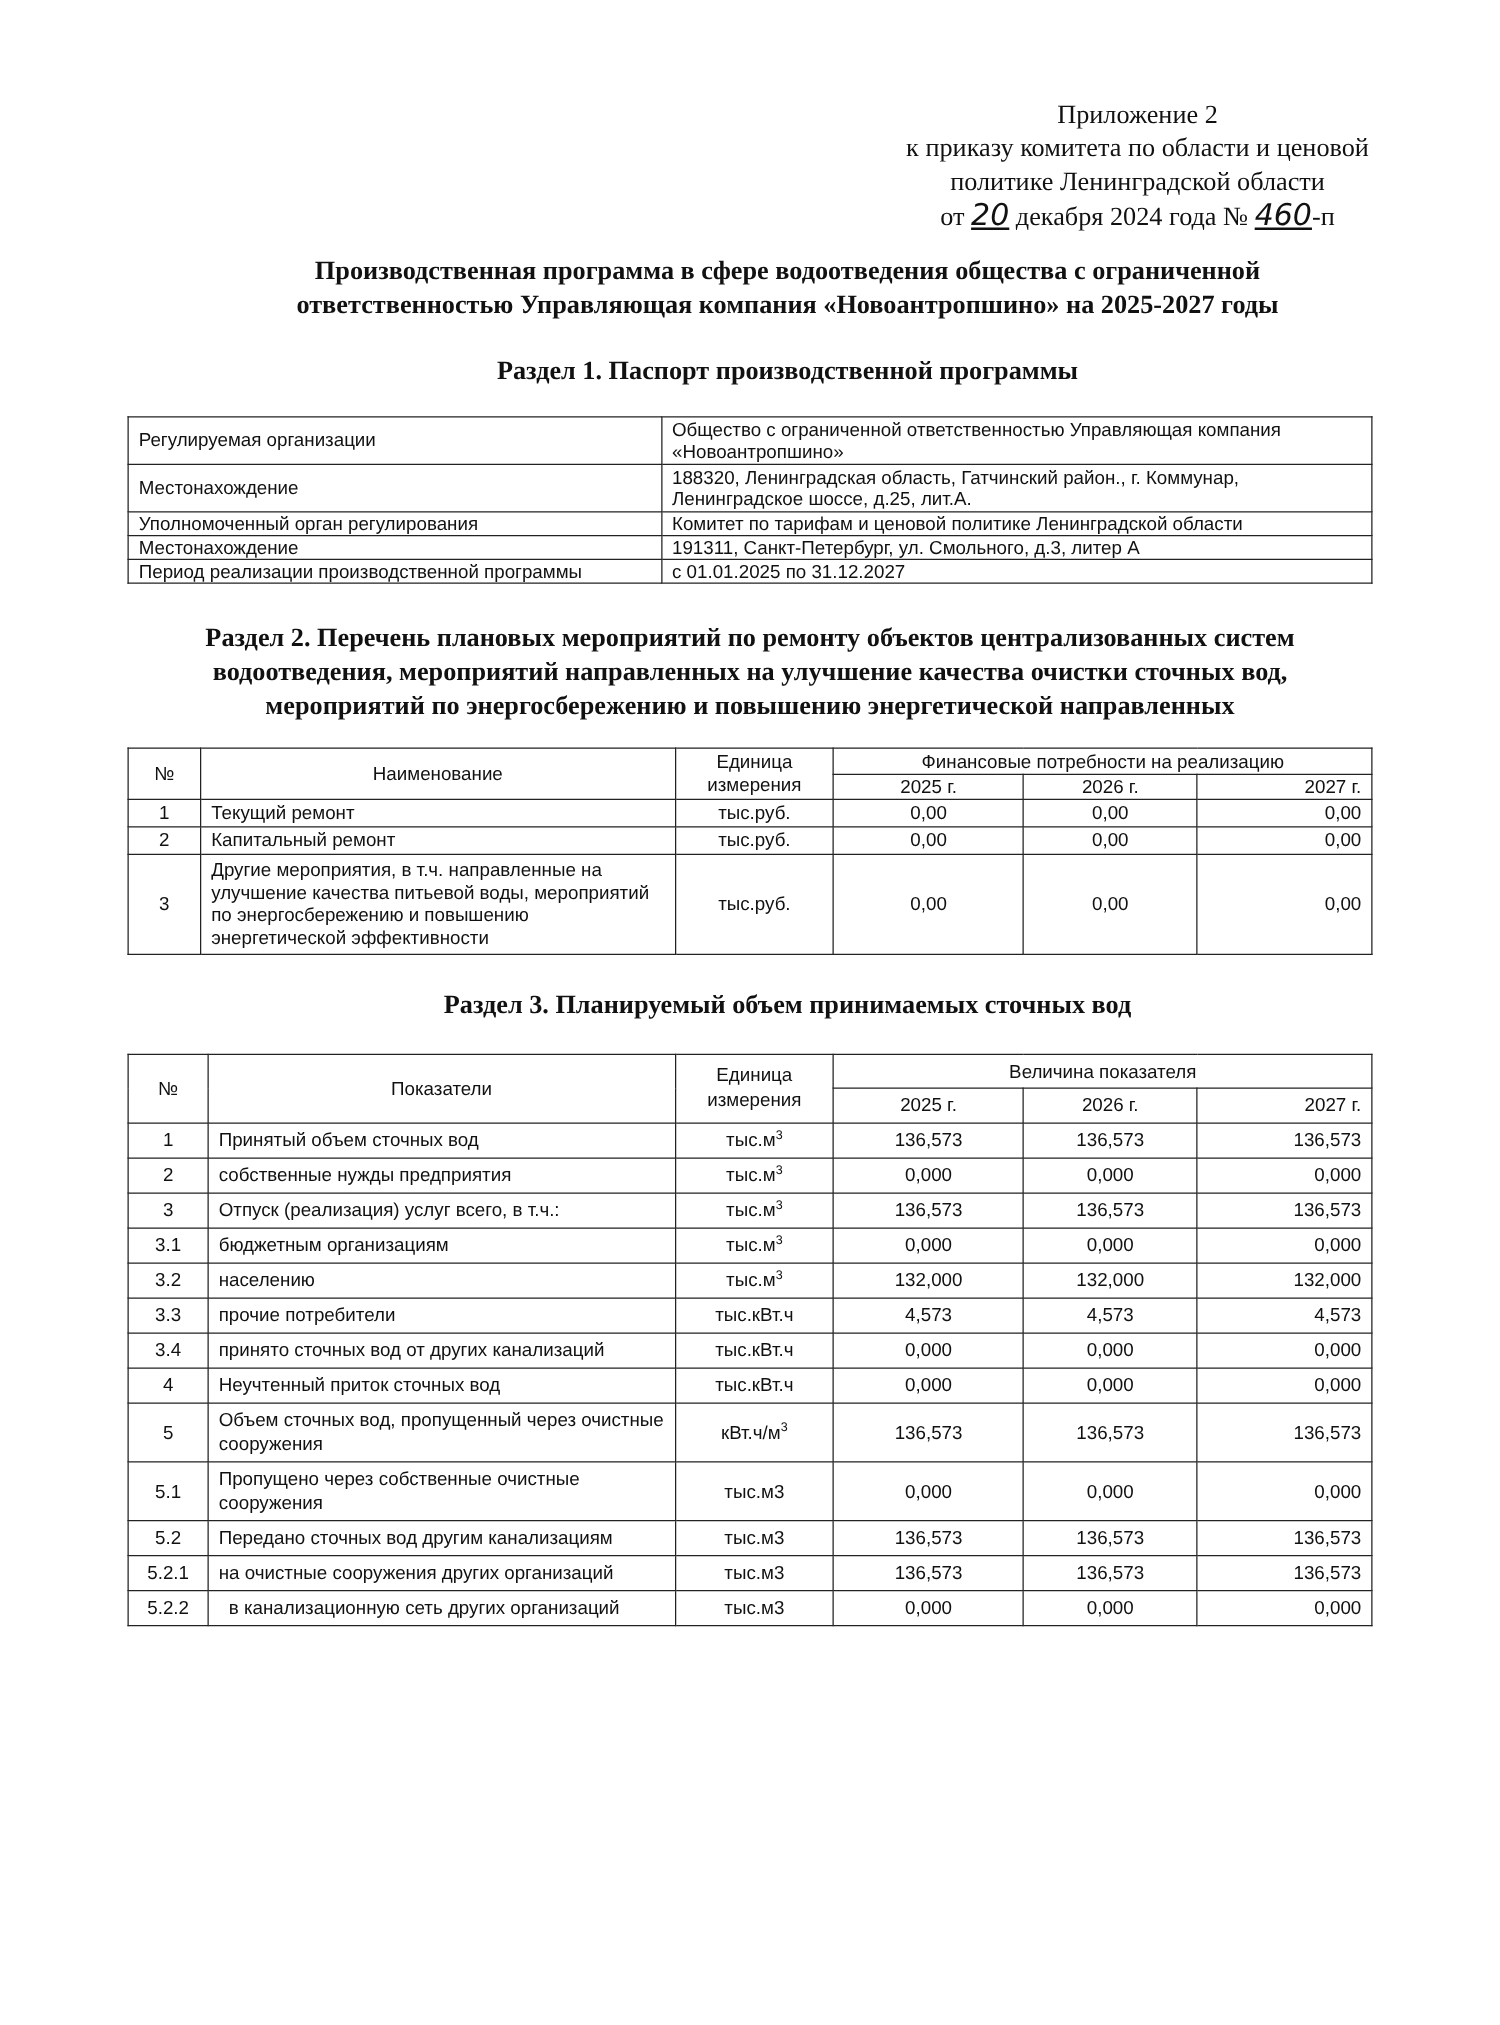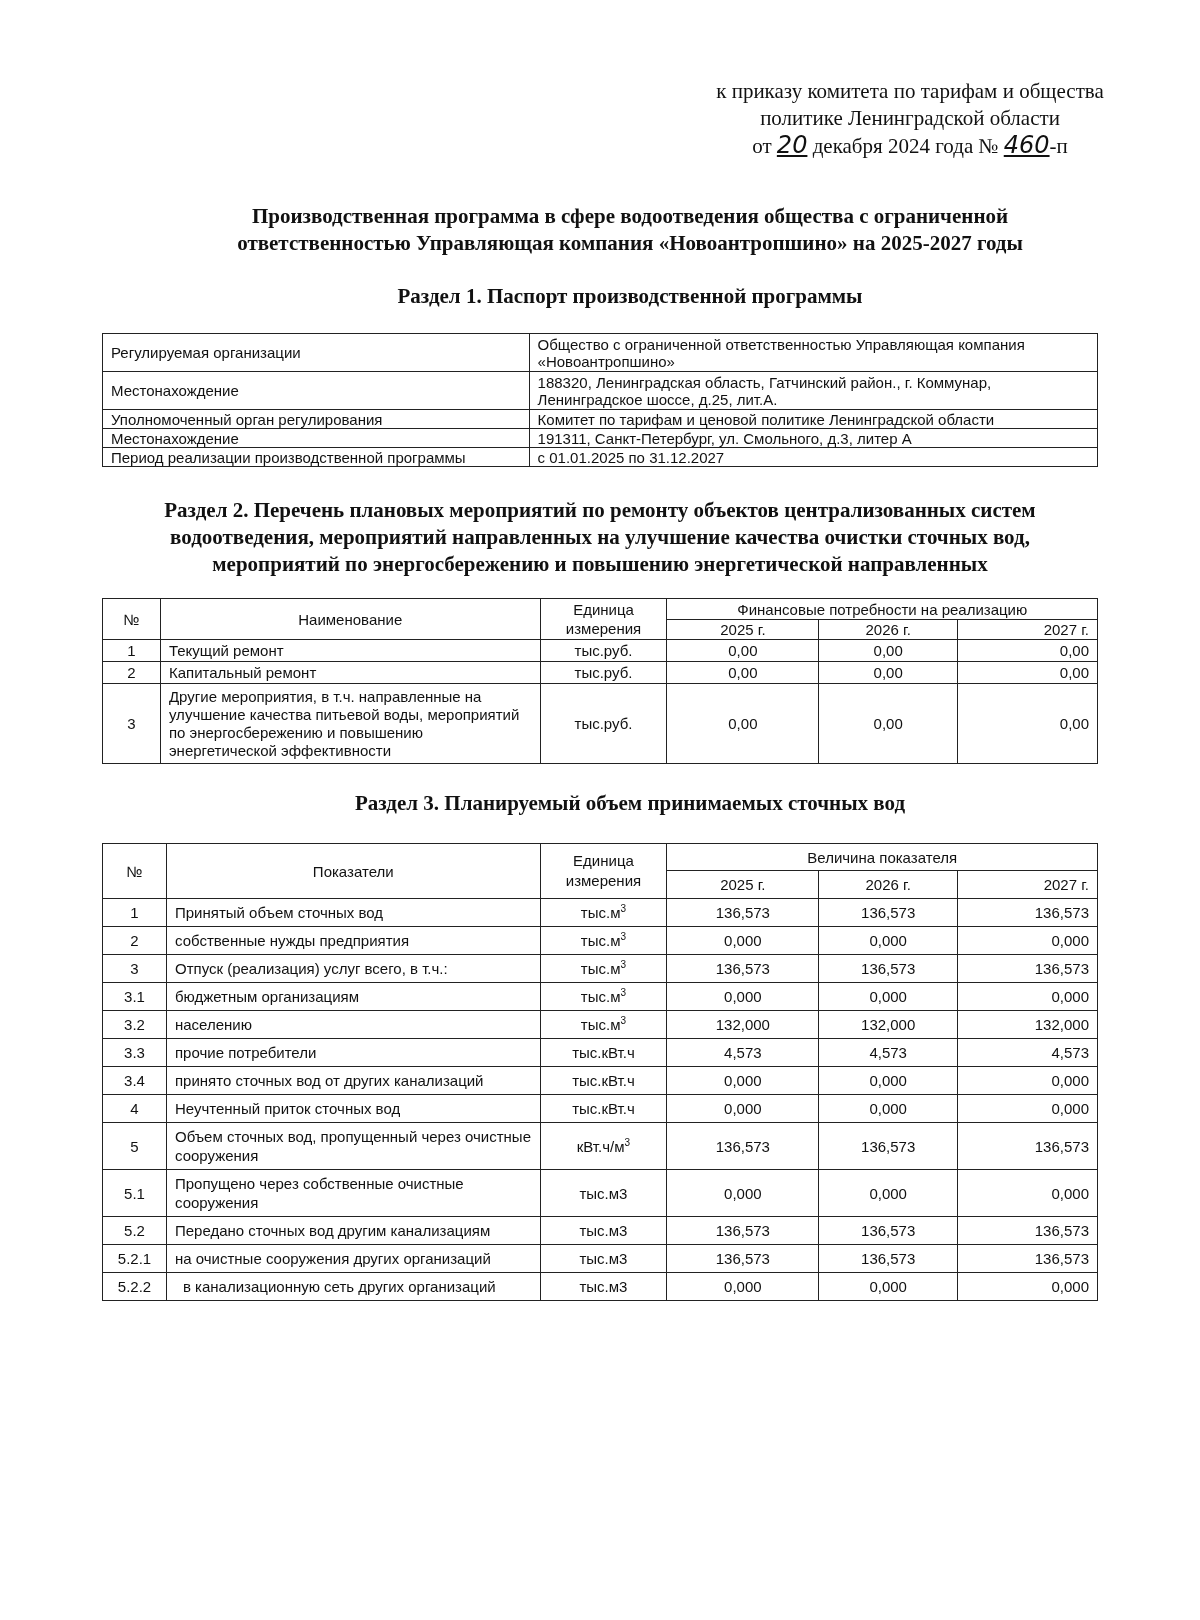--- a/index.html
+++ b/index.html
@@ -14,21 +14,22 @@
   .r { text-align: right; }
   .passport td { line-height: 17px; }
   sup { font-size: 10px; line-height: 0; }
 </style>
 </head>
 <body>
 
 <div class="page">
 
   <div class="appendix">
-    <div>к приказу комитета по тарифам и общества</div>
+    <div>Приложение 2</div>
+    <div>к приказу комитета по области и ценовой</div>
     <div>политике Ленинградской области</div>
     <div>
       <span>от</span>
       <span class="hand">20</span>
       <span>декабря 2024 года №</span>
       <span class="hand">460</span><span>-п</span>
     </div>
   </div>
 
   <div class="title" style="top:203px;">

